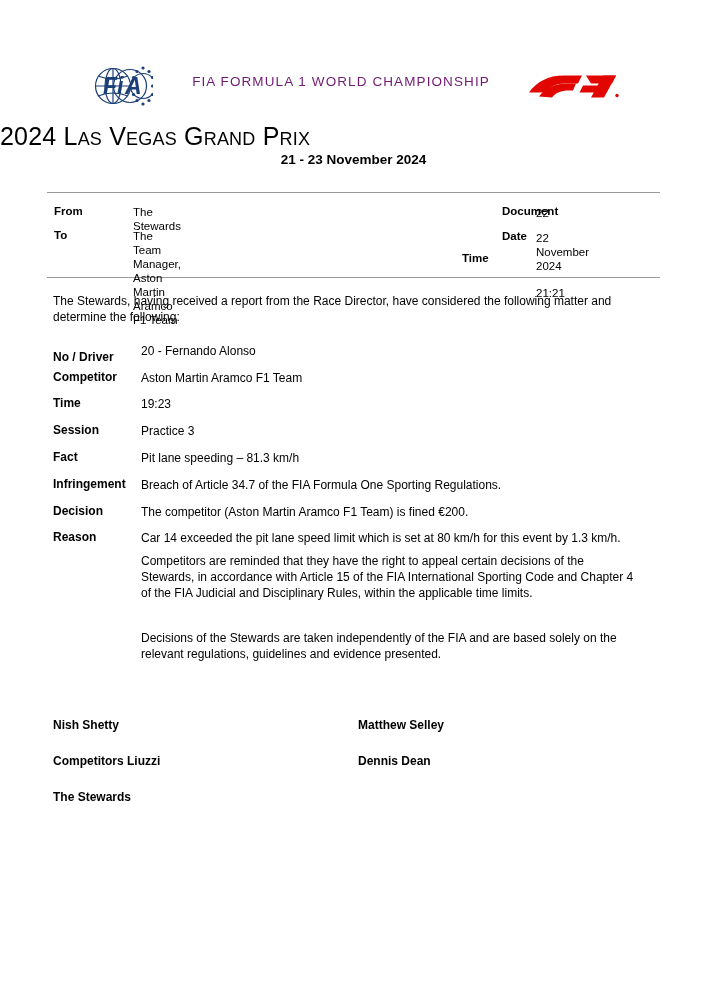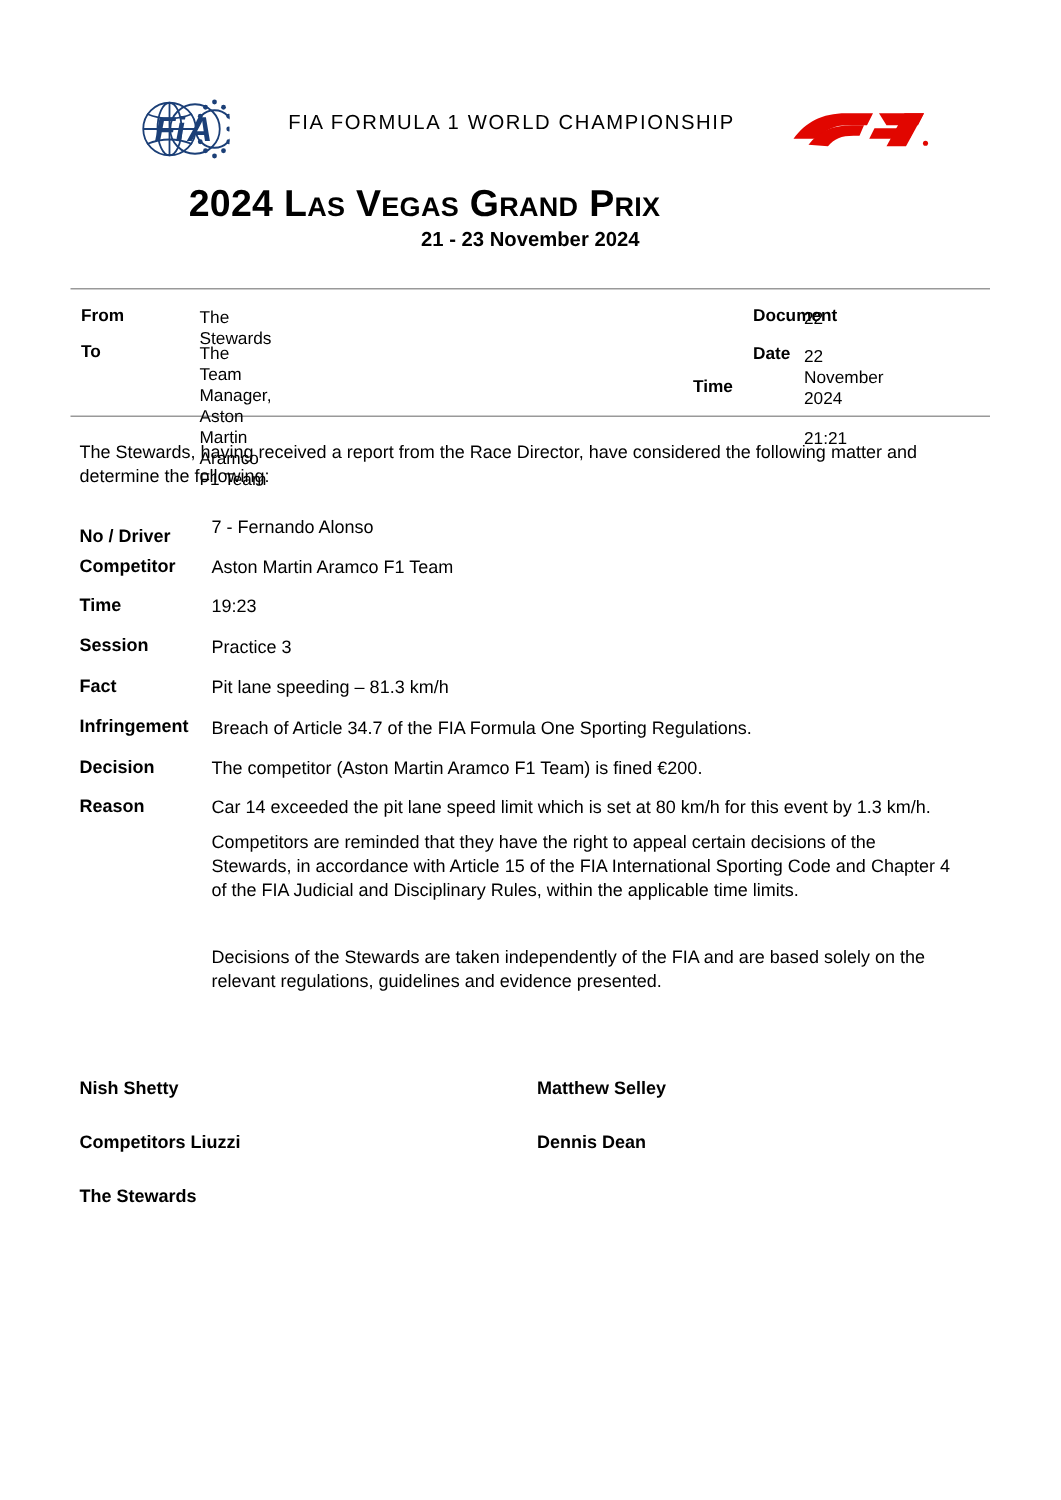--- a/index.html
+++ b/index.html
@@ -34,41 +34,40 @@
     height: 56px;
   }
   .champ-line {
     position: absolute;
     left: 186px;
     top: 16px;
     width: 310px;
     text-align: center;
     font-size: 13.5px;
     letter-spacing: 1.1px;
-    color: #000000;
+    color: #701a75;
     font-weight: 400;
     white-space: nowrap;
   }
   .f1-logo {
     position: absolute;
     left: 528px;
     top: 12px;
     width: 92px;
     height: 32px;
   }
 
   
   .doc-title {
     position: absolute;
     left: 0;
     top: 122px;
     width: 566px;
-    text-align: center;
     font-size: 25px;
-    font-weight: bold;
+    font-weight: normal;
     font-variant: small-caps;
     letter-spacing: 0.2px;
   }
   .doc-subtitle {
     position: absolute;
     left: 0;
     top: 152px;
     width: 707px;
     text-align: center;
     font-size: 13.5px;
@@ -252,21 +251,21 @@
   <span class="meta-label m-date-l">Date</span>
   <span class="meta-value m-date-v">22 November 2024</span>
 
   <span class="meta-label m-time-l">Time</span>
   <span class="meta-value m-time-v">21:21</span>
 </div>
 
 <div class="intro">The Stewards, having received a report from the Race Director, have considered the following matter and determine the following:</div>
 
 <span class="field-label r-driver-l">No / Driver</span>
-<span class="field-value r-driver-v">7 - Fernando Alonso</span>
+<span class="field-value r-driver-v">20 - Fernando Alonso</span>
 
 <span class="field-label r-comp-l">Competitor</span>
 <span class="field-value r-comp-v">Aston Martin Aramco F1 Team</span>
 
 <span class="field-label r-time-l">Time</span>
 <span class="field-value r-time-v">19:23</span>
 
 <span class="field-label r-sess-l">Session</span>
 <span class="field-value r-sess-v">Practice 3</span>
 

